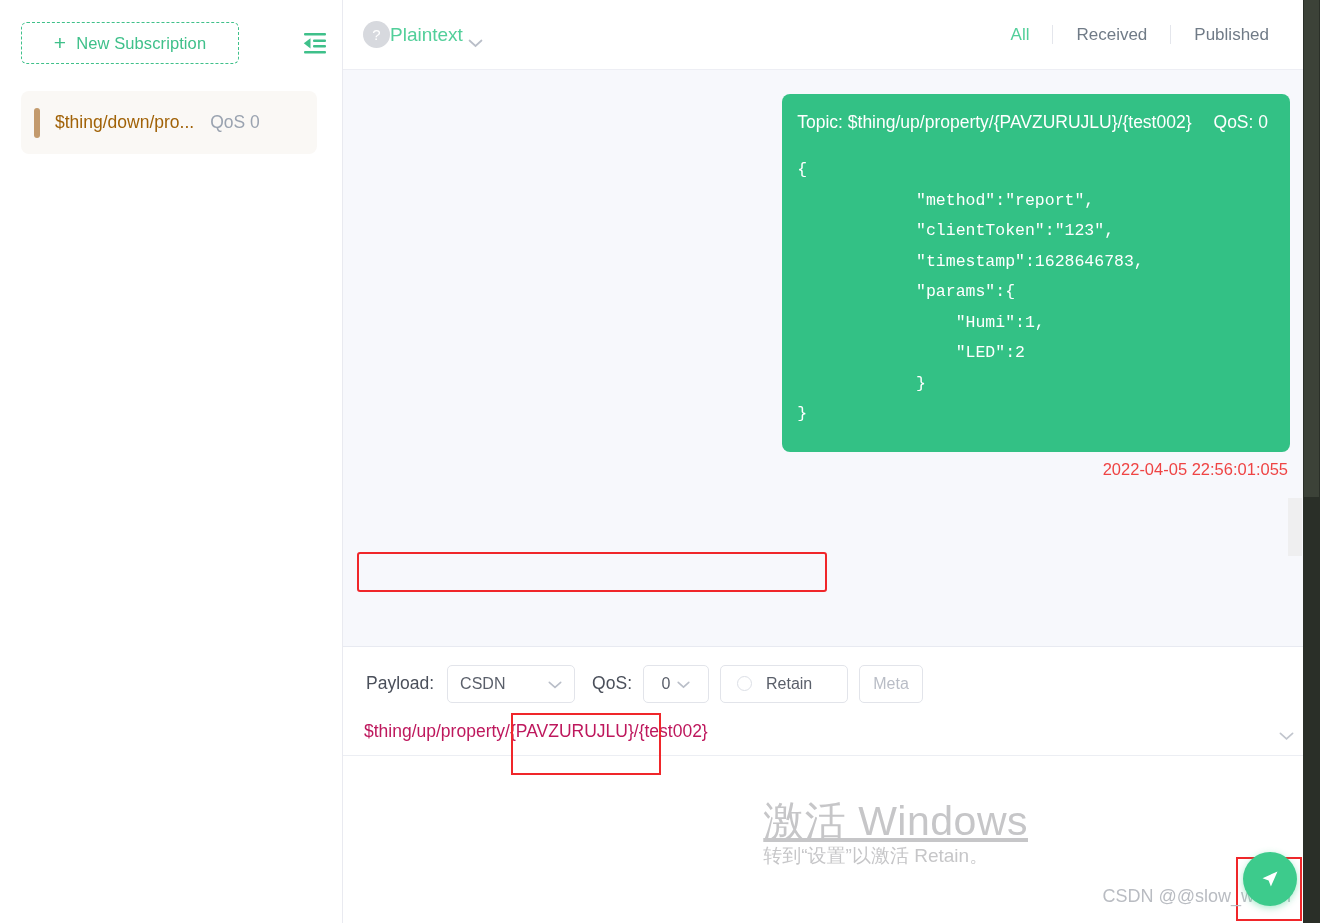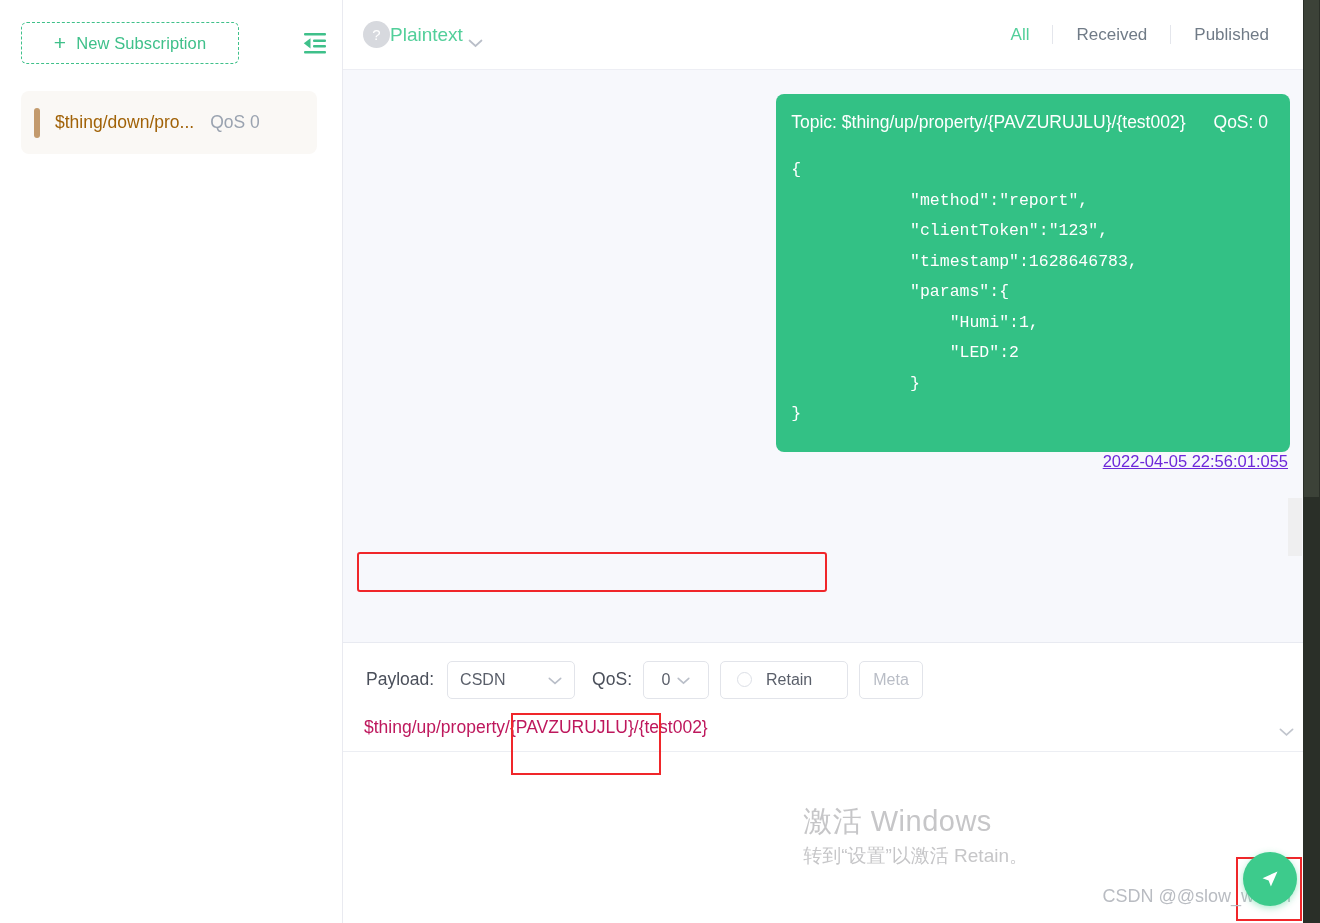--- a/index.html
+++ b/index.html
@@ -157,37 +157,36 @@
     color: #ffffff;
     padding: 18px 22px 22px 15px;
     min-width: 400px;
     max-width: 584px;
   }
   .bubble-head {
     display: flex;
     align-items: baseline;
     font-size: 17.5px;
     white-space: nowrap;
-    gap: 28px;
+    gap: 22px;
   }
   .bubble-head .topic { flex: 1 1 auto; }
   .bubble-body {
     margin-top: 22px;
     font-family: "Liberation Mono", monospace;
     font-size: 16.5px;
     line-height: 30.5px;
     white-space: pre;
   }
   .msg-time {
     text-align: right;
-    color: #6d28d9;
+    color: #ef4444;
     font-size: 16.5px;
-    margin-top: 0;
+    margin-top: 8px;
     padding-right: 2px;
-    text-decoration: underline;
   }
 
   
   .publish {
     flex: 0 0 auto;
     background: #fff;
     padding: 0;
   }
   .pub-opts {
     display: flex;
@@ -271,21 +270,21 @@
   #redbox-send { left: 1236px; top: 857px; width: 66px; height: 64px; }
 
   
   .win-activate {
     position: absolute;
     right: 292px; bottom: 52px;
     text-align: left;
     color: #c6c6c8;
     z-index: 6;
   }
-  .win-activate .t1 { font-size: 29px; font-weight: 400; line-height: 40px; letter-spacing: .5px; }
+  .win-activate .t1 { font-size: 41px; font-weight: 400; line-height: 40px; letter-spacing: .5px; text-decoration: underline; }
   .win-activate .t2 { font-size: 19px; line-height: 30px; }
   .csdn {
     position: absolute;
     right: 27px; bottom: 16px;
     color: #b9bcc2;
     font-size: 18px;
     z-index: 6;
   }
   .send-btn {
     position: absolute;

